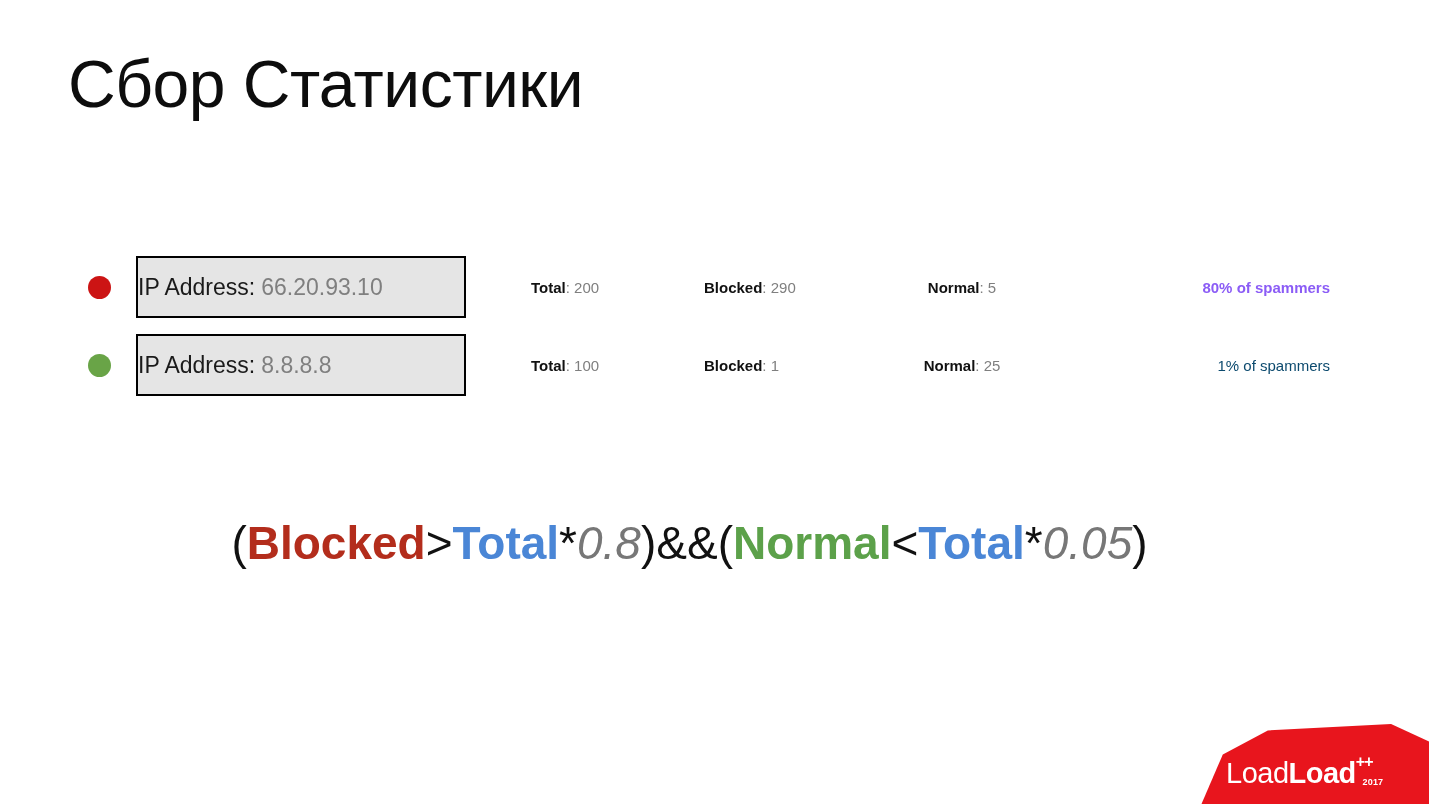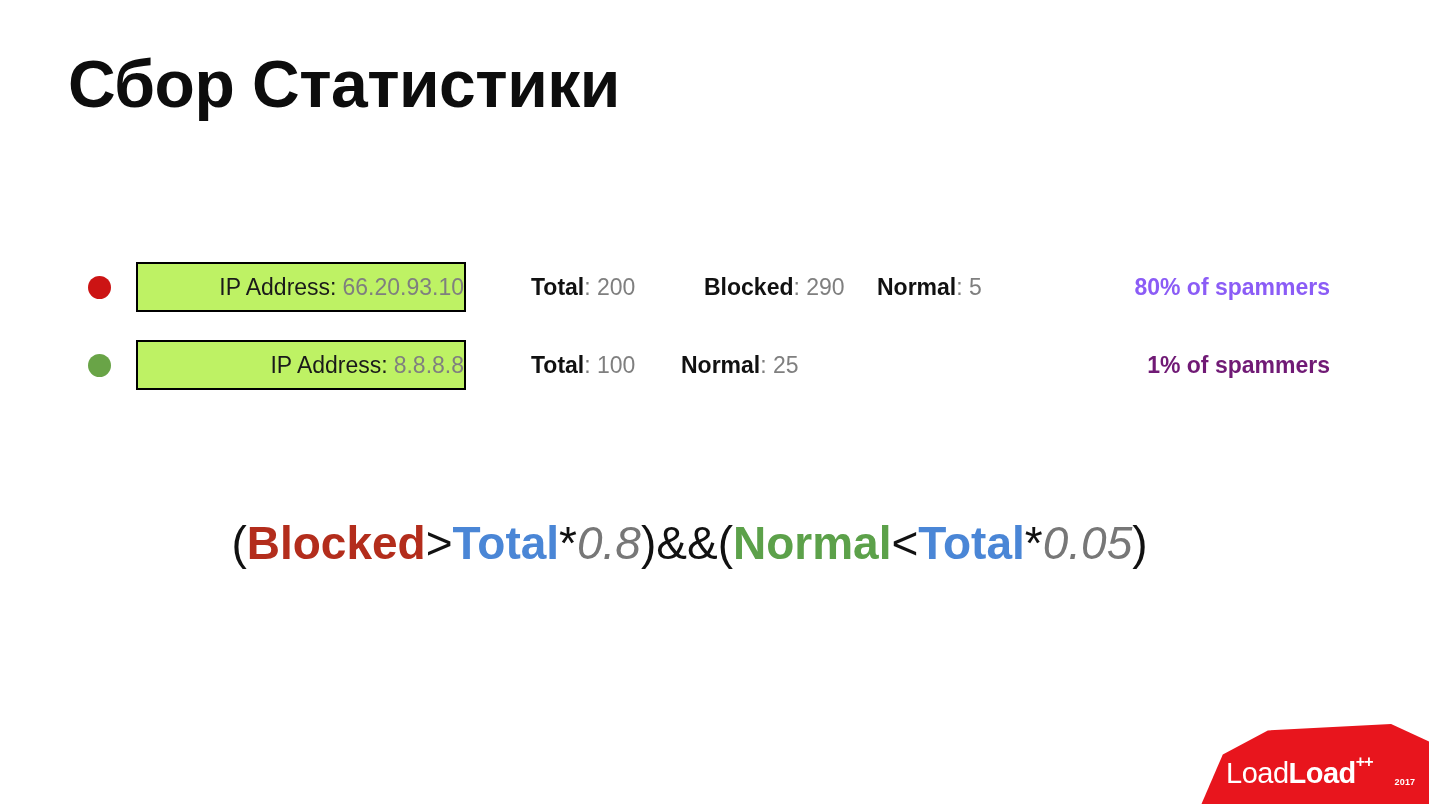--- a/index.html
+++ b/index.html
@@ -17,21 +17,21 @@
     font-family: "Liberation Sans", "DejaVu Sans", sans-serif;
     -webkit-font-smoothing: antialiased;
   }
 
   
   .slide-title {
     position: absolute;
     left: 68px;
     top: 50px;
     font-size: 66px;
-    font-weight: bold;
+    font-weight: normal;
     color: #0d0d0d;
     letter-spacing: -0.5px;
     line-height: 1.05;
     white-space: nowrap;
   }
 
   
   .stats {
     position: absolute;
     left: 88px;
@@ -54,54 +54,54 @@
     width: 23px;
     height: 23px;
     border-radius: 50%;
     display: block;
   }
   .ip-box {
     width: 330px;
     flex: 0 0 330px;
     border: 2px solid #000000;
     box-sizing: border-box;
-    height: 50px;
+    height: 62px;
     display: flex;
     align-items: center;
-    justify-content: flex-end;
-    background: #bef264;
+    justify-content: flex-start;
+    background: #e5e5e5;
   }
   .ip-text {
     font-size: 23px;
     color: #1a1a1a;
     white-space: nowrap;
   }
   .ip-text .val { color: #7f7f7f; }
 
   .col {
-    font-size: 23px;
+    font-size: 15px;
     white-space: nowrap;
     color: #7f7f7f;
   }
   .col b {
     color: #111111;
     font-weight: bold;
   }
   .col-total   { flex: 0 0 215px; padding-left: 65px; box-sizing: border-box; }
   .col-blocked { flex: 0 0 196px; padding-left: 23px; box-sizing: border-box; }
-  .col-normal  { flex: 0 0 170px; text-align: left; box-sizing: border-box; }
+  .col-normal  { flex: 0 0 170px; text-align: center; box-sizing: border-box; }
   .col-spam    { flex: 1 1 auto;  text-align: right; padding-right: 8px; box-sizing: border-box; }
 
   .col-spam.strong {
     color: #8b5cf6;
     font-weight: bold;
   }
   .col-spam.muted {
-    color: #701a75;
-    font-weight: bold;
+    color: #0c4a6e;
+    font-weight: normal;
   }
 
   
   .formula {
     position: absolute;
     left: 0;
     top: 520px;
     width: 1379px;
     text-align: center;
     font-size: 46px;
@@ -152,21 +152,20 @@
     top: -5px;
     letter-spacing: -1px;
   }
   .logo-year {
     font-size: 9px;
     font-weight: bold;
     letter-spacing: 0.2px;
     position: relative;
     top: 2px;
     left: -10px;
-    margin-left: 32px;
   }
 </style>
 </head>
 <body>
 
 <div class="slide">
 
   <div class="slide-title">Сбор Статистики</div>
 
   <div class="stats">
@@ -185,20 +184,21 @@
     </div>
 
     <div class="stat-row">
       <div class="dot-cell">
         <span class="dot" style="background:#69a447"></span>
       </div>
       <div class="ip-box">
         <span class="ip-text"><span>IP Address:</span><span class="sp-sm"></span><span class="val">8.8.8.8</span></span>
       </div>
       <div class="col col-total"><b>Total</b>: <span>100</span></div>
+      <div class="col col-blocked"><b>Blocked</b>: <span>1</span></div>
       <div class="col col-normal"><b>Normal</b>: <span>25</span></div>
       <div class="col col-spam muted">1% of spammers</div>
     </div>
 
   </div>
 
   <div class="formula"><span class="paren">(</span><span class="sp"></span><span class="kw-blocked">Blocked</span><span class="sp"></span><span class="op">&gt;</span><span class="sp"></span><span class="kw-total">Total</span><span class="sp"></span><span class="op">*</span><span class="sp"></span><span class="num">0.8</span><span class="sp"></span><span class="paren">)</span><span class="sp"></span><span class="amp">&amp;</span><span class="sp-sm"></span><span class="amp">&amp;</span><span class="sp"></span><span class="paren">(</span><span class="sp"></span><span class="kw-normal">Normal</span><span class="sp"></span><span class="op">&lt;</span><span class="sp"></span><span class="kw-total">Total</span><span class="sp"></span><span class="op">*</span><span class="sp"></span><span class="num">0.05</span><span class="sp"></span><span class="paren">)</span></div>
 
   <div class="logo">
     <div class="logo-shape"></div>

